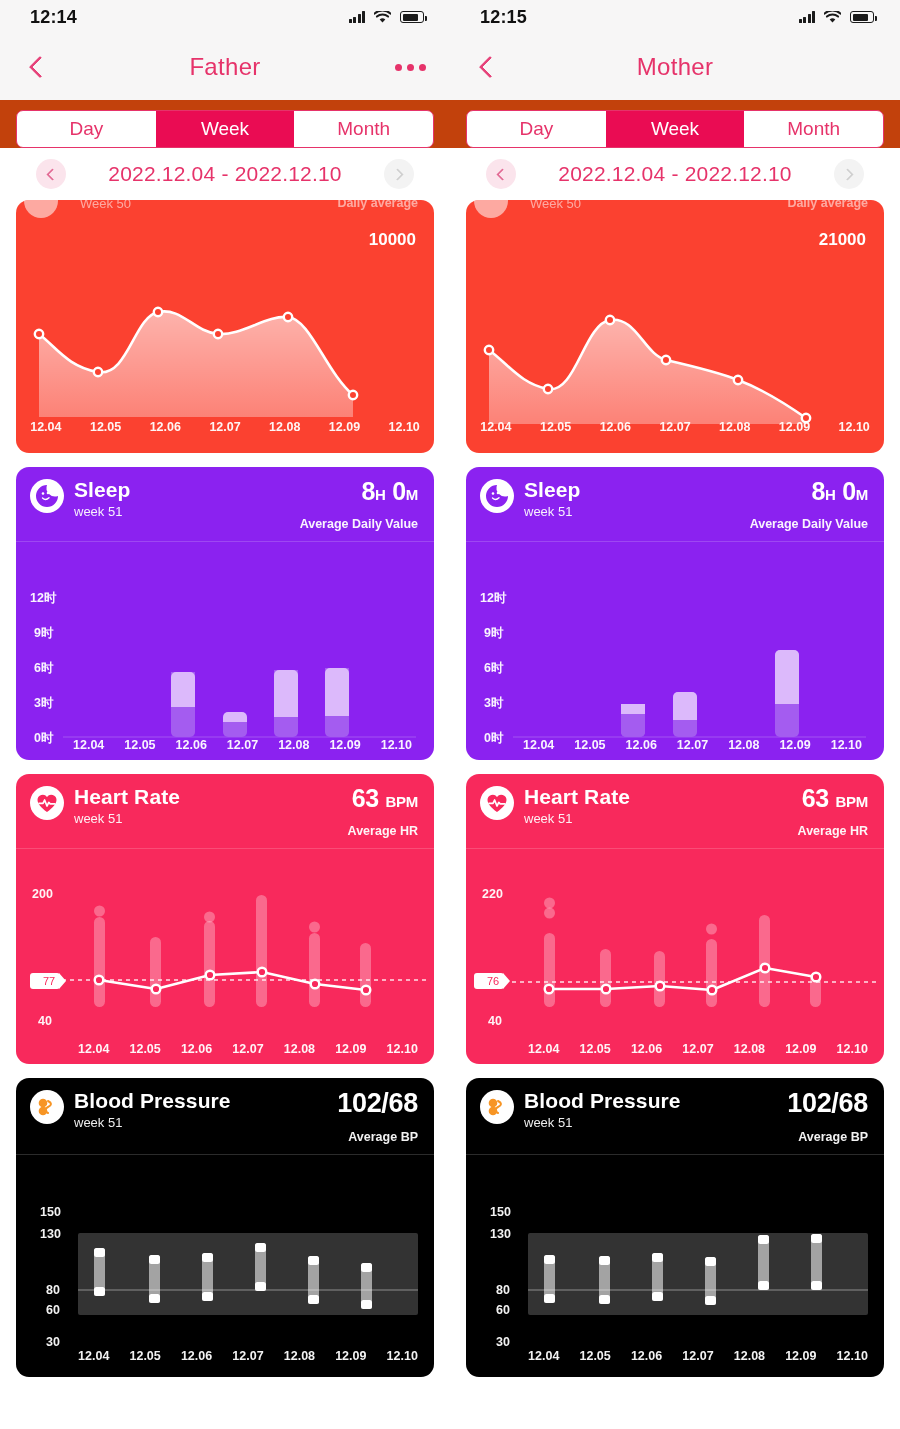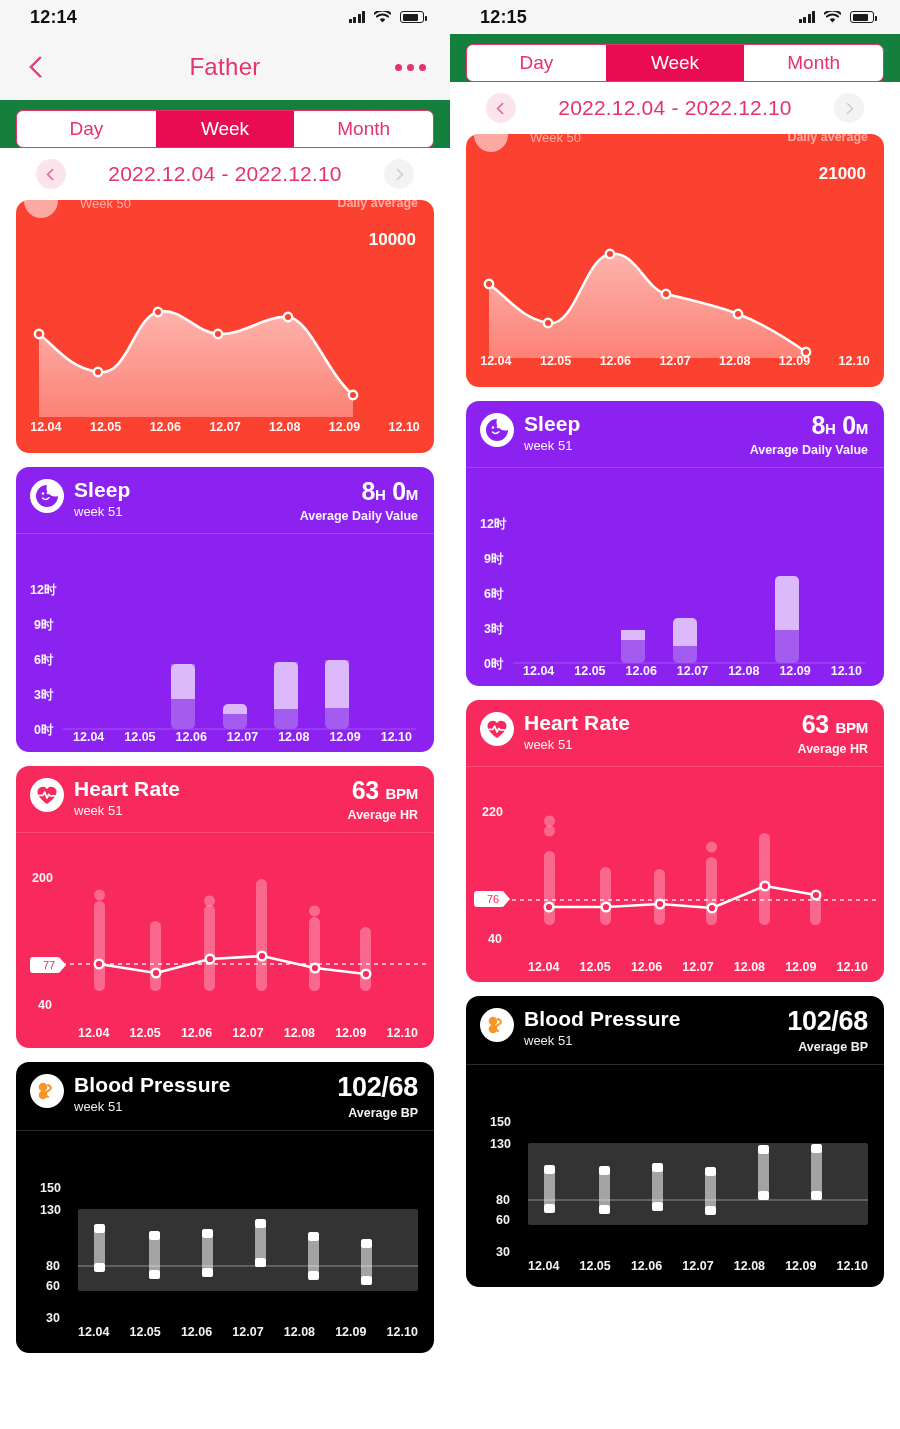--- a/index.html
+++ b/index.html
@@ -47,21 +47,21 @@
     border-radius: 1.5px;
   }
   .nav-title {
     position: absolute; left: 0; right: 0; text-align: center;
     font-size: 24px; color: #e6336a; font-weight: 400; letter-spacing: .3px;
   }
   .nav-more { margin-left: auto; display: flex; gap: 5px; align-items: center; z-index: 2; }
   .nav-more i { width: 7px; height: 7px; border-radius: 50%; background: #e6336a; display: block; }
 
   
-  .segwrap { padding: 10px 16px 0 16px; background: #15803d; }
+  .segwrap { padding: 10px 16px 0 16px; background: #c2410c; }
   .seg {
     display: flex; height: 38px; border: 1.6px solid #e6336a;
     border-radius: 7px; overflow: hidden; background: #fff;
   }
   .seg > div {
     flex: 1; display: flex; align-items: center; justify-content: center;
     font-size: 19px; color: #e6336a; font-weight: 500; cursor: pointer;
   }
   .seg > div.active { background: #ea0c53; color: #fff; }
 
@@ -97,21 +97,21 @@
     width: 34px; height: 34px; border-radius: 50%; background: #fff;
     flex: none; margin-right: 10px; position: relative;
     display: flex; align-items: center; justify-content: center;
   }
   .card-titles { display: flex; flex-direction: column; }
   .card-title { font-size: 21px; font-weight: bold; line-height: 1.05; letter-spacing: .1px; }
   .card-sub { font-size: 13px; opacity: .93; margin-top: 3px; font-weight: 500; }
   .card-right { margin-left: auto; text-align: right; }
   .card-value { font-size: 25px; font-weight: bold; line-height: 1; letter-spacing: -.3px; }
   .card-value .unit { font-size: 15px; font-weight: bold; }
-  .card-valsub { font-size: 12.5px; margin-top: 5px; opacity: .95; font-weight: 600; }
+  .card-valsub { font-size: 12.5px; margin-top: 13px; opacity: .95; font-weight: 600; }
   .card-divider { height: 1px; background: rgba(255,255,255,.17); }
   .plot { position: relative; }
   .xaxis {
     display: flex; position: absolute; left: 0; right: 0; bottom: 8px;
     font-size: 12.5px; font-weight: 600; opacity: .95;
   }
   .xaxis span { flex: 1; text-align: center; }
   .ylab {
     position: absolute; font-size: 12.5px; font-weight: 600; opacity: .95;
   }
@@ -444,20 +444,24 @@
             <path d="M2.9 5.6 A8.2 8.2 0 0 1 14.1 5.6" stroke="#1b1b1b" stroke-width="2" fill="none" stroke-linecap="round"></path>
             <path d="M0.6 2.6 A11.5 11.5 0 0 1 16.4 2.6" stroke="#1b1b1b" stroke-width="2" fill="none" stroke-linecap="round"></path>
           </svg>
         </div>
         <div class="bat">
             <span></span>
           </div>
       </div>
     </div>
 
+    <div class="navbar">
+      <div class="nav-back"></div>
+      <div class="nav-title">Mother</div>
+    </div>
 
     <div class="segwrap">
       <div class="seg">
         <div>Day</div>
         <div class="active">Week</div>
         <div>Month</div>
       </div>
     </div>
 
     <div class="datenav">

